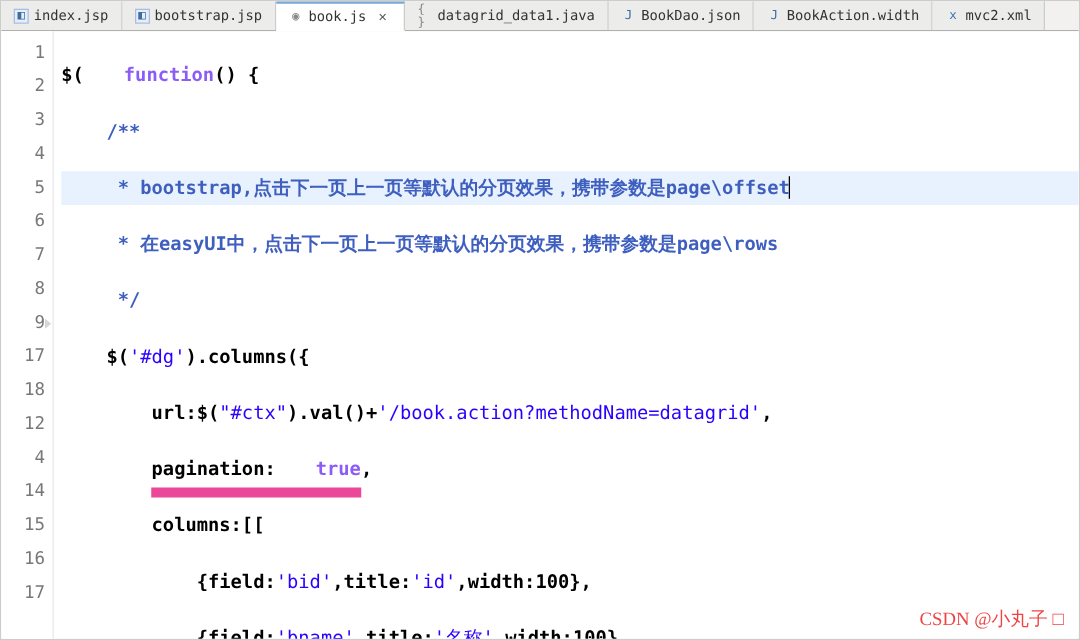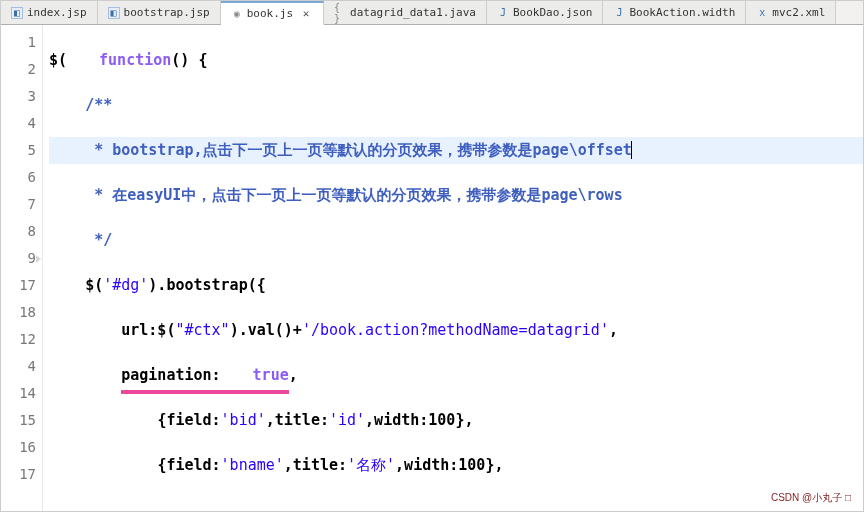--- a/index.html
+++ b/index.html
@@ -79,24 +79,24 @@
   white-space: pre;
   position: relative;
 }
 .line { height: 27px; line-height: 27px; }
 .hl  { background: #e8f2fe; }
 .kw  { color: #8b5cf6; font-weight: bold; margin-left: 32px; }
 .str { color: #2a00ff; text-align: center; }
 .cmt { color: #3f5fbf; font-weight: bold; }
 .txt { color: #000; font-weight: bold; }
 .caret { border-right: 1px solid #000; margin-left: -1px; }
-.red-underline { border-bottom: 4px solid #ec4899; display:inline-block; padding-bottom: 1px; }
+.red-underline { border-bottom: 8px solid #ec4899; display:inline-block; padding-bottom: 1px; }
 .watermark {
   position: absolute; right: 12px; bottom: 6px;
-  color: #7f1d1d; font-size: 10px; font-family: Liberation Sans, sans-serif;
+  color: #ef4444; font-size: 15px; font-family: Liberation Serif, serif;
   user-select: none;
 }
 </style>
 </head>
 <body>
 
 <div class="tabs">
   <div class="tab">
     <span class="tab-icon i-jsp">◧</span>
     <span>index.jsp</span>
@@ -147,23 +147,24 @@
     <div>15</div>
     <div>16</div>
     <div>17</div>
   </div>
   <div class="code">
 <div class="line"><span class="txt">$(</span><span class="kw">function</span><span class="txt">() {</span></div>
 <div class="line">    <span class="cmt">/**</span></div>
 <div class="line hl">    <span class="cmt"> * bootstrap,点击下一页上一页等默认的分页效果，携带参数是page\offset</span><span class="caret"></span></div>
 <div class="line">    <span class="cmt"> * 在easyUI中，点击下一页上一页等默认的分页效果，携带参数是page\rows</span></div>
 <div class="line">    <span class="cmt"> */</span></div>
-<div class="line">    <span class="txt">$(</span><span class="str">'#dg'</span><span class="txt">).bootstrap({</span></div>
+<div class="line">    <span class="txt">$(</span><span class="str">'#dg'</span><span class="txt">).columns({</span></div>
 <div class="line">        <span class="txt">url:$(</span><span class="str">"#ctx"</span><span class="txt">).val()+</span><span class="str">'/book.action?methodName=datagrid'</span><span class="txt">,</span></div>
 <div class="line">        <span class="red-underline"><span class="txt">pagination:</span><span class="kw">true</span></span><span class="txt">,</span></div>
+<div class="line">        <span class="txt">columns:[[</span></div>
 <div class="line">            <span class="txt">{field:</span><span class="str">'bid'</span><span class="txt">,title:</span><span class="str">'id'</span><span class="txt">,width:100},</span></div>
 <div class="line">            <span class="txt">{field:</span><span class="str">'bname'</span><span class="txt">,title:</span><span class="str">'名称'</span><span class="txt">,width:100},</span></div>
 
 
 
 
 
 
     <div class="watermark">CSDN @小丸子 □</div>
   </div>

